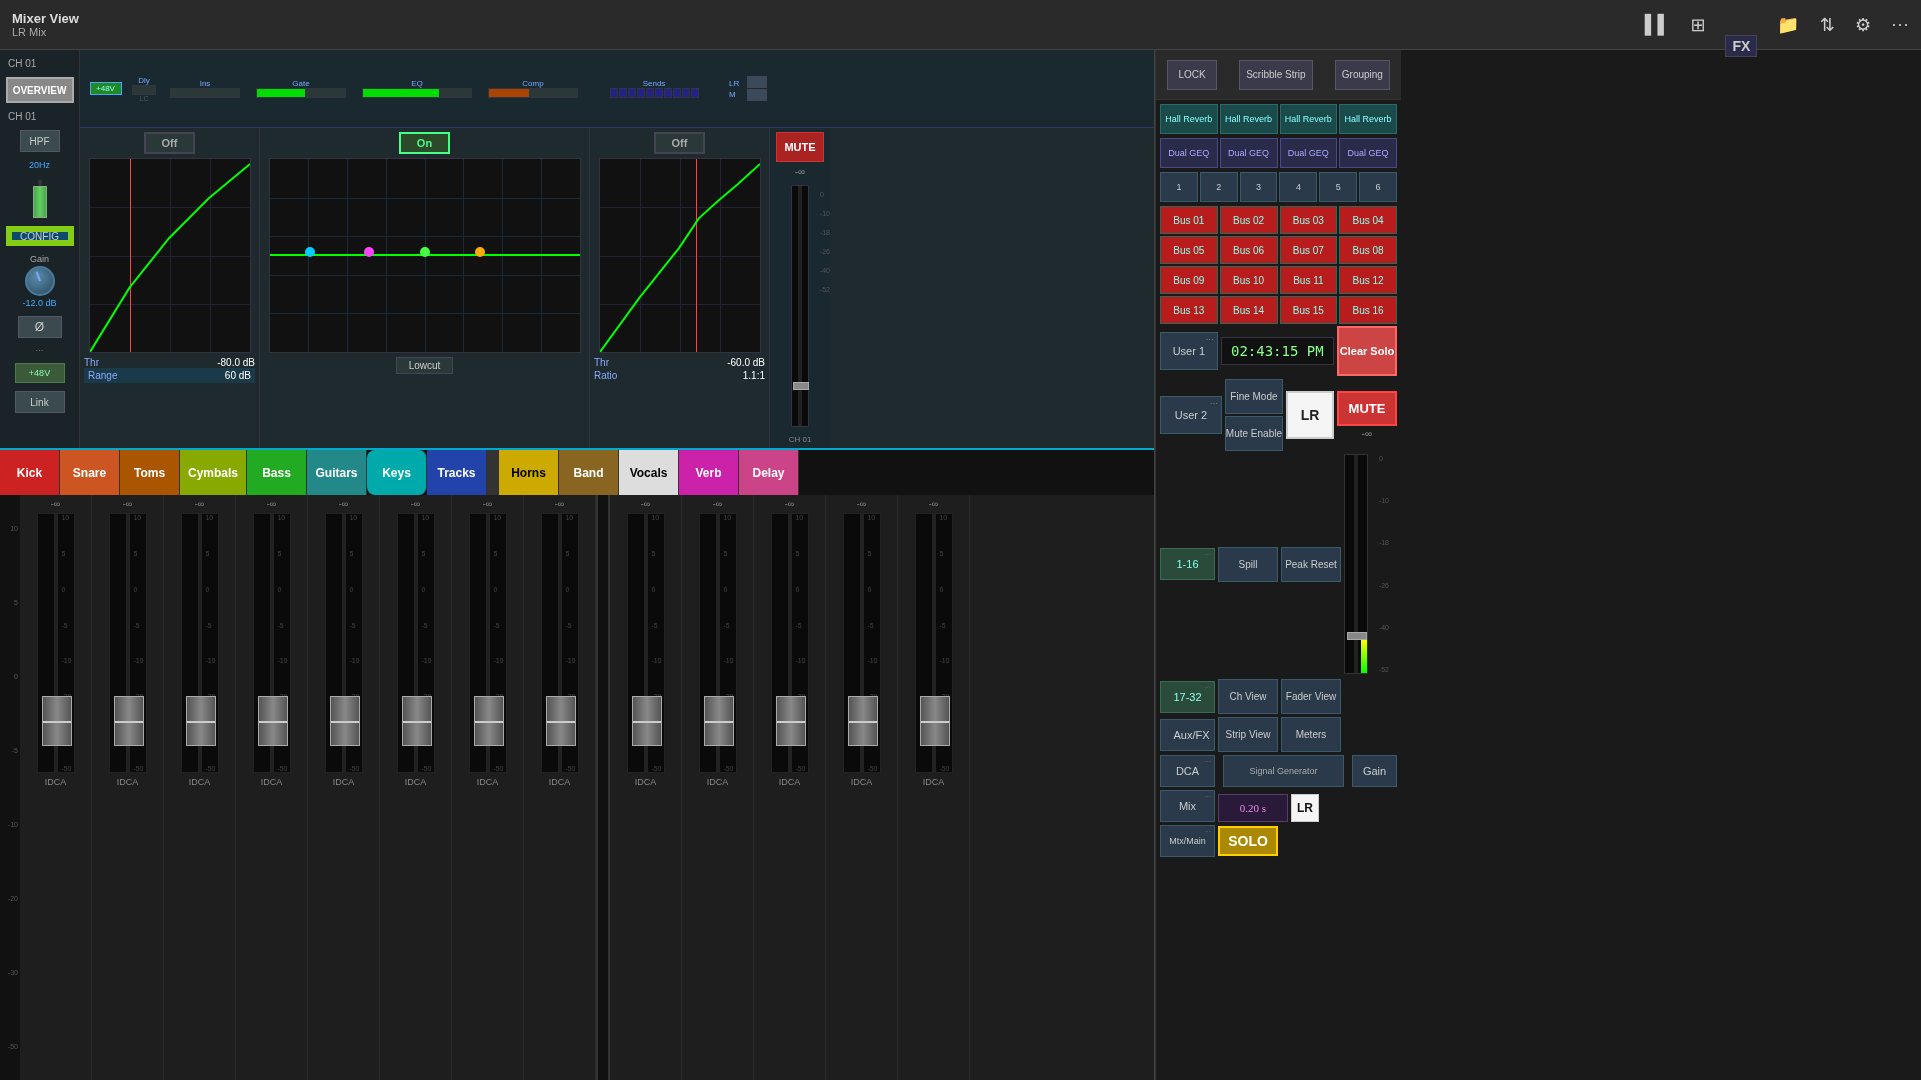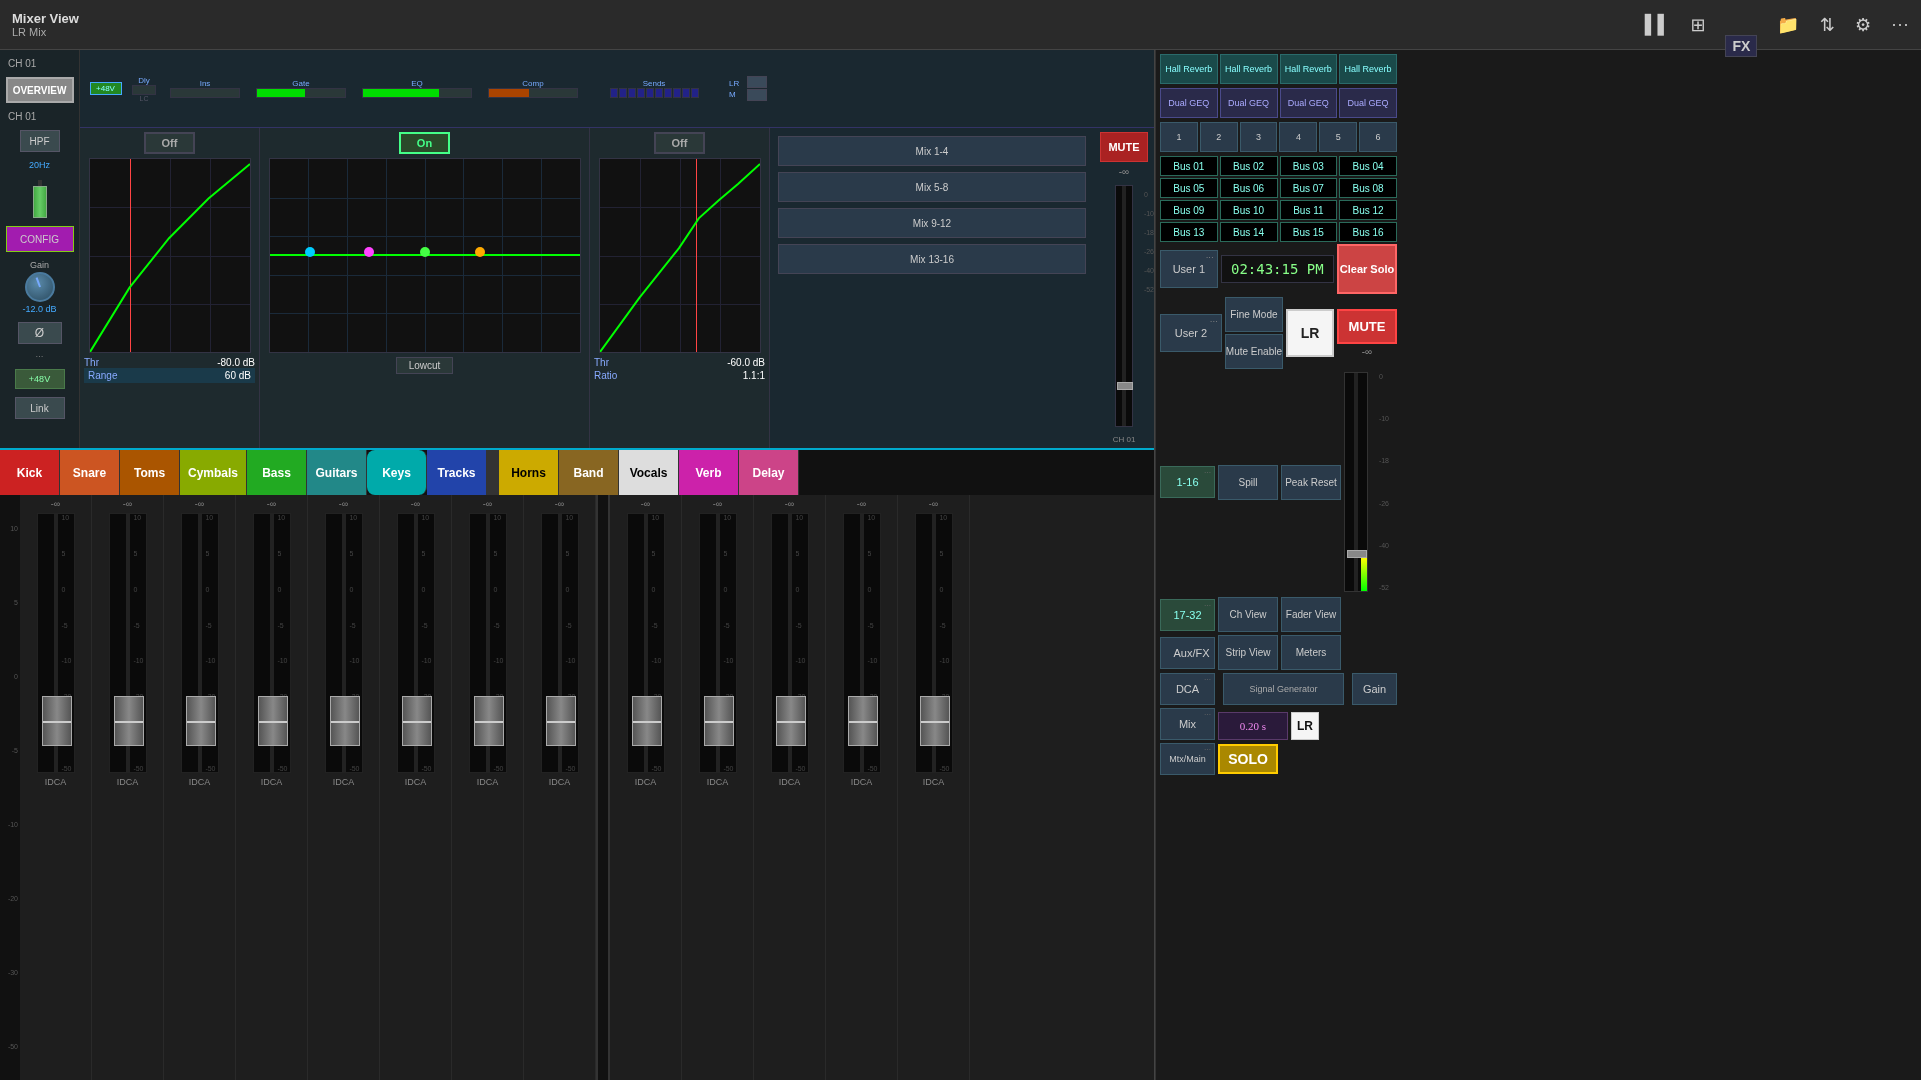--- a/index.html
+++ b/index.html
@@ -80,25 +80,25 @@
       width: 68px;
       height: 26px;
       font-size: 10px;
       font-weight: bold;
       cursor: pointer;
       display: flex;
       align-items: center;
       justify-content: center;
     }
     .config-btn {
-      background: #a21caf;
-      border: 1px solid #84cc16;
+      background: #0c4a6e;
+      border: 6px solid #84cc16;
       color: #ccc;
       width: 68px;
-      height: 26px;
+      height: 20px;
       font-size: 10px;
       cursor: pointer;
       display: flex;
       align-items: center;
       justify-content: center;
       margin-top: 4px;
     }
     .hpf-btn {
       background: #3a4a4e;
       border: 1px solid #556;
@@ -321,24 +321,24 @@
       background: #2a2a4a;
       border-color: #4a4a8a;
       color: #aaf;
     }
     .effect-btn.num {
       background: #2a3a4a;
       border-color: #3a5a6a;
       color: #ccc;
     }
     .bus-btn {
-      background: #000000;
+      background: #b91c1c;
       border: 1px solid #2a6a5a;
       color: #8fe;
-      height: 20px;
+      height: 28px;
       font-size: 10px;
       cursor: pointer;
       display: flex;
       align-items: center;
       justify-content: center;
     }
     .user-btn {
       background: #2a3a4a;
       border: 1px solid #3a5a6a;
       color: #ccc;
@@ -668,26 +668,20 @@
             <div style="display:flex;width:100%;justify-content:space-between;margin-top:4px;">
               <span style="font-size:10px;color:#8af;">Thr</span>
               <span style="font-size:10px;color:#fff;">-60.0 dB</span>
             </div>
             <div style="display:flex;width:100%;justify-content:space-between;margin-top:2px;">
               <span style="font-size:10px;color:#8af;">Ratio</span>
               <span style="font-size:10px;color:#fff;">1.1:1</span>
             </div>
           </div>
 
-          <div style="flex:1;background:#1a2830;display:flex;flex-direction:column;padding:8px;gap:6px;">
-            <div class="mix-btn">Mix 1-4</div>
-            <div class="mix-btn">Mix 5-8</div>
-            <div class="mix-btn">Mix 9-12</div>
-            <div class="mix-btn">Mix 13-16</div>
-          </div>
 
           <div style="width:60px;background:#1a2830;display:flex;flex-direction:column;align-items:center;padding:4px;gap:4px;">
             <div class="mute-btn">MUTE</div>
             <span style="font-size:10px;color:#888;">-∞</span>
 
             <div style="width:18px;flex:1;background:#0a0a0a;border:1px solid #334;position:relative;margin:4px 0;">
 
               <div style="position:absolute;right:-22px;top:5px;display:flex;flex-direction:column;gap:12px;">
                 <span style="font-size:7px;color:#555;">0</span>
                 <span style="font-size:7px;color:#555;">-10</span>
@@ -1018,20 +1012,25 @@
               <div class="ch-name">IDCA</div>
             </div>
           </div>
       </div>
 
     </div>
   </div>
 
   <div class="right-panel">
 
+    <div class="right-top-btns">
+      <div class="right-top-btn">LOCK</div>
+      <div class="right-top-btn">Scribble Strip</div>
+      <div class="right-top-btn">Grouping</div>
+    </div>
 
     <div style="display:grid;grid-template-columns:1fr 1fr 1fr 1fr;gap:2px;padding:4px;background:#1a1a1a;">
       <div class="effect-btn">Hall Reverb</div>
       <div class="effect-btn">Hall Reverb</div>
       <div class="effect-btn">Hall Reverb</div>
       <div class="effect-btn">Hall Reverb</div>
     </div>
     <div style="display:grid;grid-template-columns:1fr 1fr 1fr 1fr;gap:2px;padding:0 4px 4px;background:#1a1a1a;">
       <div class="effect-btn geq">Dual GEQ</div>
       <div class="effect-btn geq">Dual GEQ</div>

